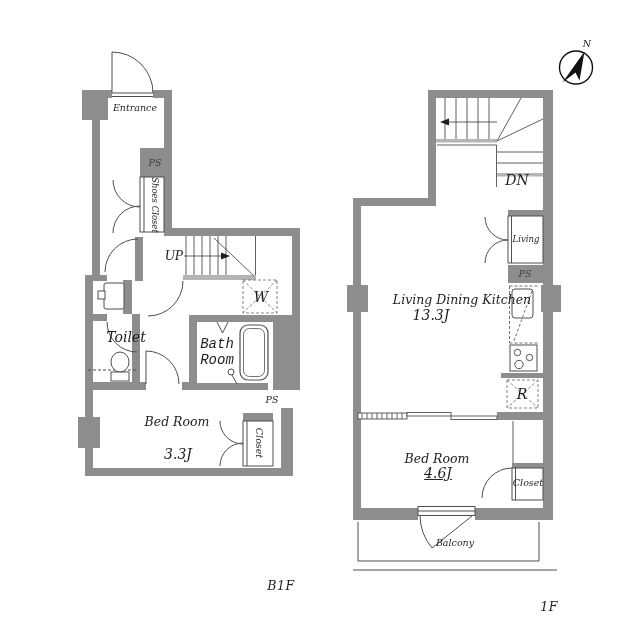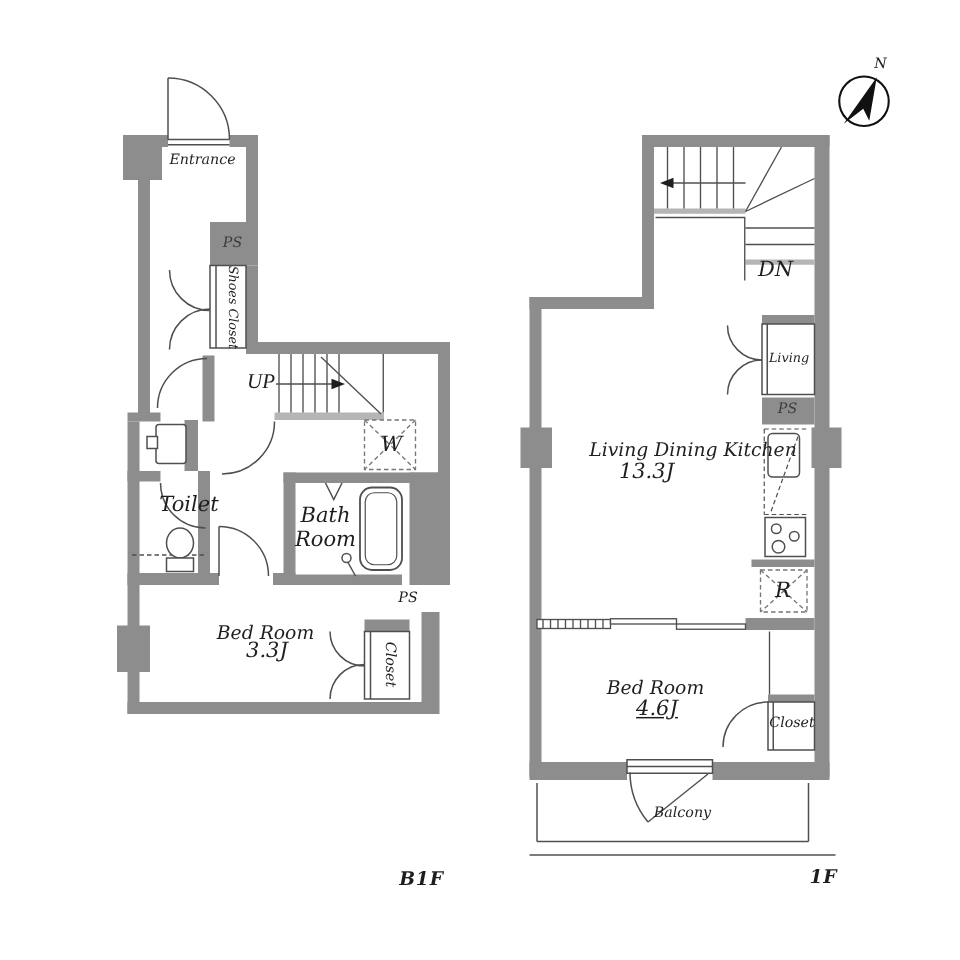--- a/index.html
+++ b/index.html
@@ -7,22 +7,22 @@
           font-family:"DejaVu Serif","Liberation Serif",serif;}
   #plan-svg{position:absolute;left:0;top:0;}
   .lbl{position:absolute;transform:translate(-50%,-50%);color:#1e1e1e;font-style:italic;
        white-space:nowrap;text-align:center;line-height:1.15;}
   .lbl.vert{transform:translate(-50%,-50%) rotate(90deg);}
   .lbl.on-wall{color:#3c3c3c;}
   .sz-room{font-size:12.5px;}
   .sz-mid{font-size:14px;}
   .sz-small{font-size:9.5px;}
   .sz-tiny{font-size:8.5px;}
-  .sz-floor{font-size:12.5px;letter-spacing:.5px;font-weight:bold;}
-  .wrap2{white-space:normal;width:46px;}
+  .sz-floor{font-size:12.5px;letter-spacing:.5px;}
+  .wrap2{white-space:normal;width:46px;font-family:Liberation Mono, monospace;}
 </style>
 </head>
 <body>
 
 <div id="canvas">
 
 <svg id="plan-svg" width="640" height="640" viewBox="0 0 640 640">
 
   <g>
     <g fill="#8d8d8d">
@@ -232,31 +232,31 @@
 </svg>
 
 <div class="lbl sz-small" style="left:135px;top:108px;text-align:center;">Entrance</div>
 <div class="lbl sz-small on-wall" style="left:155px;top:163px;">PS</div>
 <div class="lbl vert sz-tiny" style="left:154px;top:205px;">Shoes Closet</div>
 <div class="lbl sz-mid" style="left:174px;top:256px;font-family:Liberation Serif, serif;">UP</div>
 <div class="lbl sz-mid" style="left:261px;top:297px;">W</div>
 <div class="lbl sz-mid" style="left:126px;top:337px;">Toilet</div>
 <div class="lbl sz-mid wrap2" style="left:217px;top:352px;">Bath Room</div>
 <div class="lbl sz-room" style="left:177px;top:422px;">Bed Room</div>
-<div class="lbl sz-mid" style="left:178px;top:434px;">3.3J</div>
+<div class="lbl sz-mid" style="left:178px;top:454px;">3.3J</div>
 <div class="lbl sz-small" style="left:272px;top:400px;">PS</div>
 <div class="lbl vert sz-small" style="left:259px;top:443px;">Closet</div>
 <div class="lbl sz-floor" style="left:281px;top:586px;">B1F</div>
 
 <div class="lbl sz-small" style="left:587px;top:44px;">N</div>
 <div class="lbl sz-mid" style="left:517px;top:180px;">DN</div>
 <div class="lbl sz-tiny" style="left:526px;top:240px;">Living</div>
 <div class="lbl sz-small on-wall" style="left:525px;top:274px;">PS</div>
 <div class="lbl sz-room" style="left:438px;top:300px;margin-left:24px;">Living Dining Kitchen</div>
 <div class="lbl sz-mid" style="left:431px;top:315px;">13.3J</div>
 <div class="lbl sz-mid" style="left:522px;top:394px;">R</div>
 <div class="lbl sz-room" style="left:437px;top:459px;">Bed Room</div>
 <div class="lbl sz-mid" style="left:438px;top:473px;text-decoration:underline;">4.6J</div>
 <div class="lbl sz-small" style="left:528px;top:483px;">Closet</div>
 <div class="lbl sz-small" style="left:455px;top:543px;font-style:italic;">Balcony</div>
-<div class="lbl sz-floor" style="left:549px;top:585px;text-align:right;">1F</div>
+<div class="lbl sz-floor" style="left:549px;top:607px;text-align:right;">1F</div>
 
 </div>
 
 </body></html>

